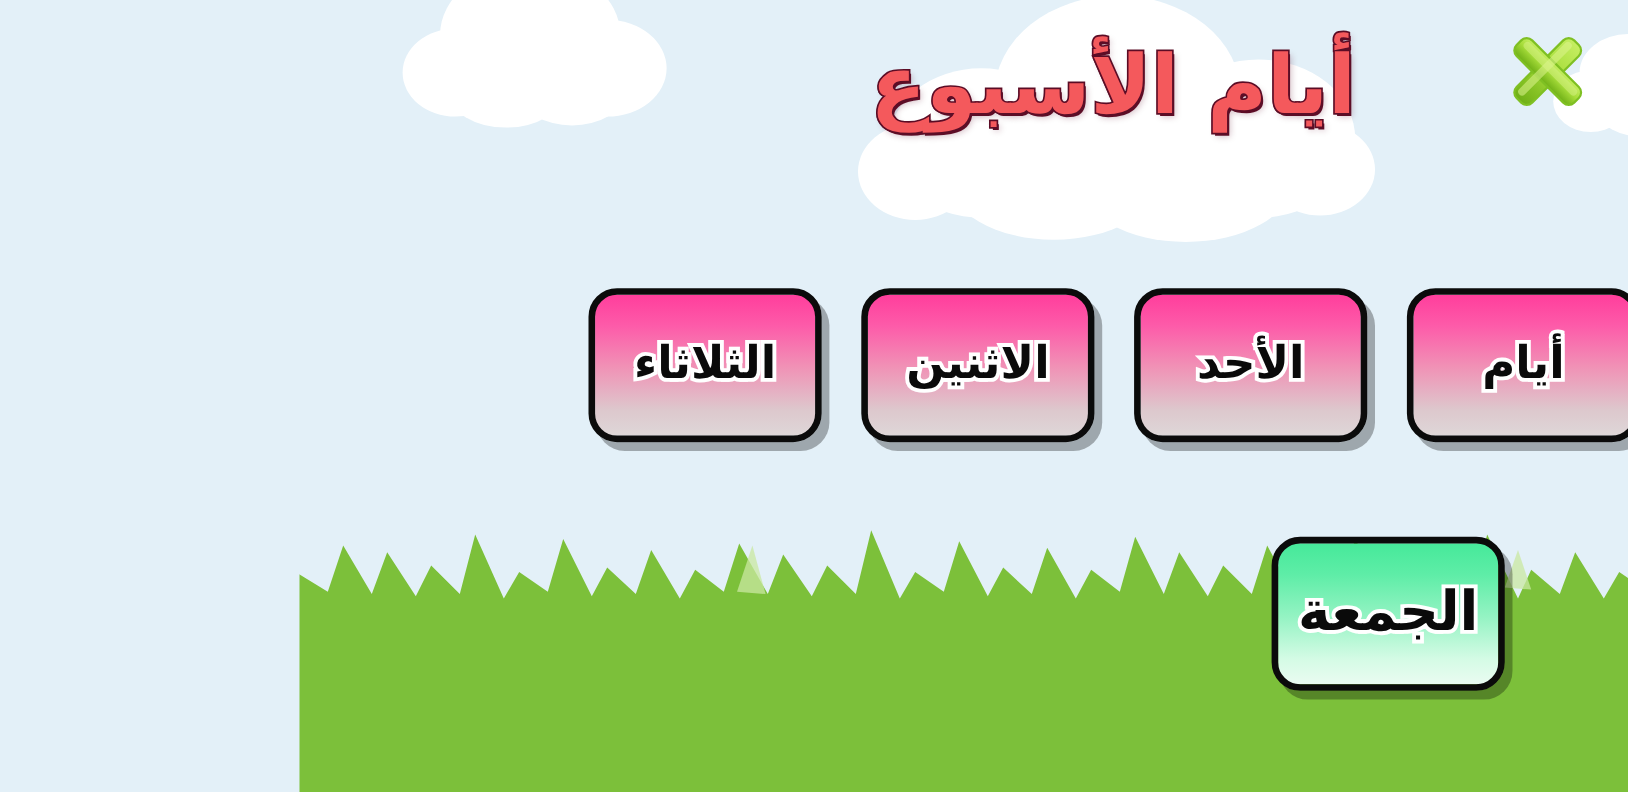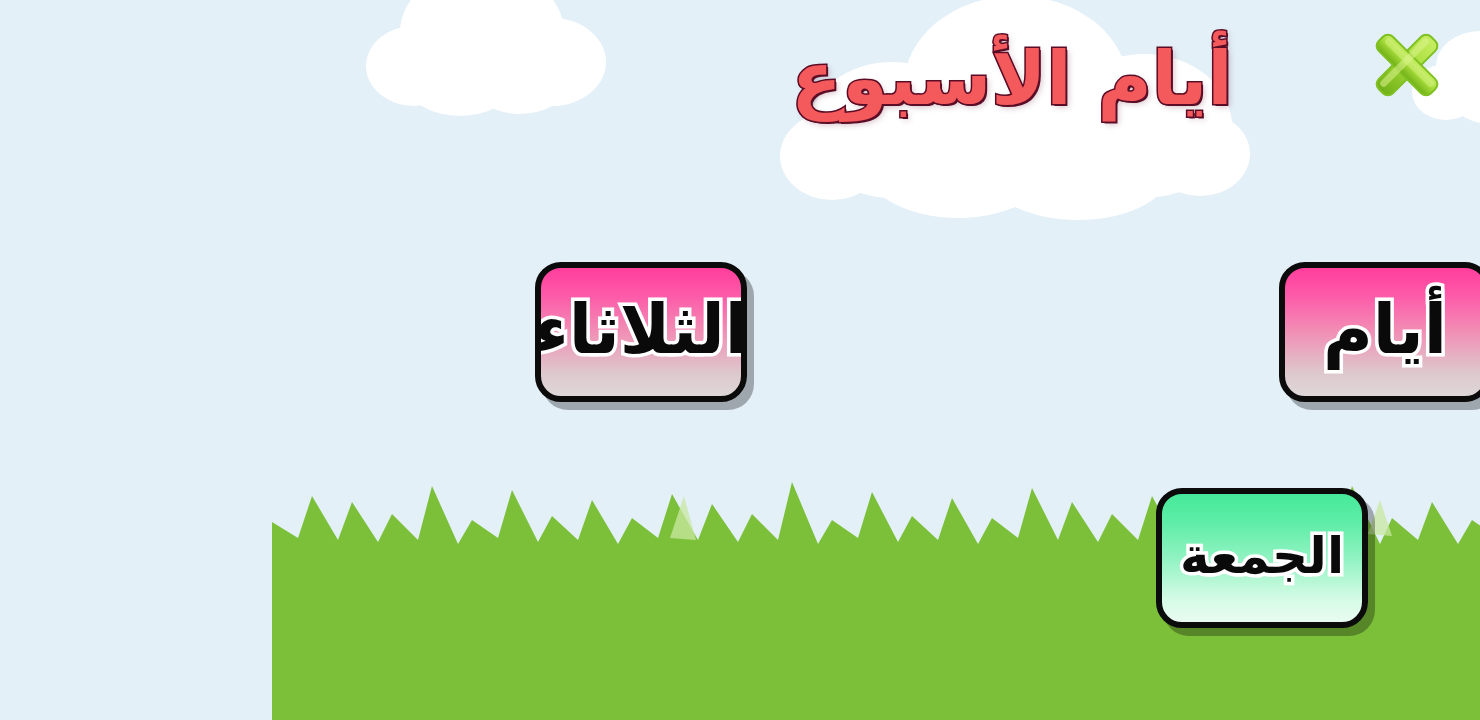--- a/index.html
+++ b/index.html
@@ -134,21 +134,21 @@
     font-size: 50px;
     line-height: 1;
     color: #0a0a0a;
     direction: rtl;
     white-space: nowrap;
     -webkit-text-stroke: 7px #ffffff;
     paint-order: stroke fill;
     text-shadow: 0 0 2px rgba(255,255,255,.9);
     transform: translateY(-2px);
   }
-  .day-button.row-top  .day-label { font-size: 68px; }
+  .day-button.row-top  .day-label { font-size: 41px; }
   .day-button.row-bot  .day-label { font-size: 50px; }
   .day-label.long { font-size: 44px; }
 </style>
 </head>
 <body>
 
 <div id="stage">
 
   <div class="sky-cloud" style="left:80px; top:-34px;">
     <svg width="260" height="160" viewBox="0 0 260 160" aria-hidden="true">
@@ -232,21 +232,27 @@
     </div>
     <div id="page-title">أيام الأسبوع</div>
   </div>
 
   <div class="day-row" id="day-row-top">
 
     <div class="day-button row-top">
       <span class="day-label">أيام</span>
     </div>
 
-
+    <div class="day-button row-top">
+      <span class="day-label">الأحد</span>
+    </div>
+
+    <div class="day-button row-top">
+      <span class="day-label long">الاثنين</span>
+    </div>
 
     <div class="day-button row-top">
       <span class="day-label long">الثلاثاء</span>
     </div>
   </div>
 
   <div class="day-row" id="day-row-bottom">
 
 
 

